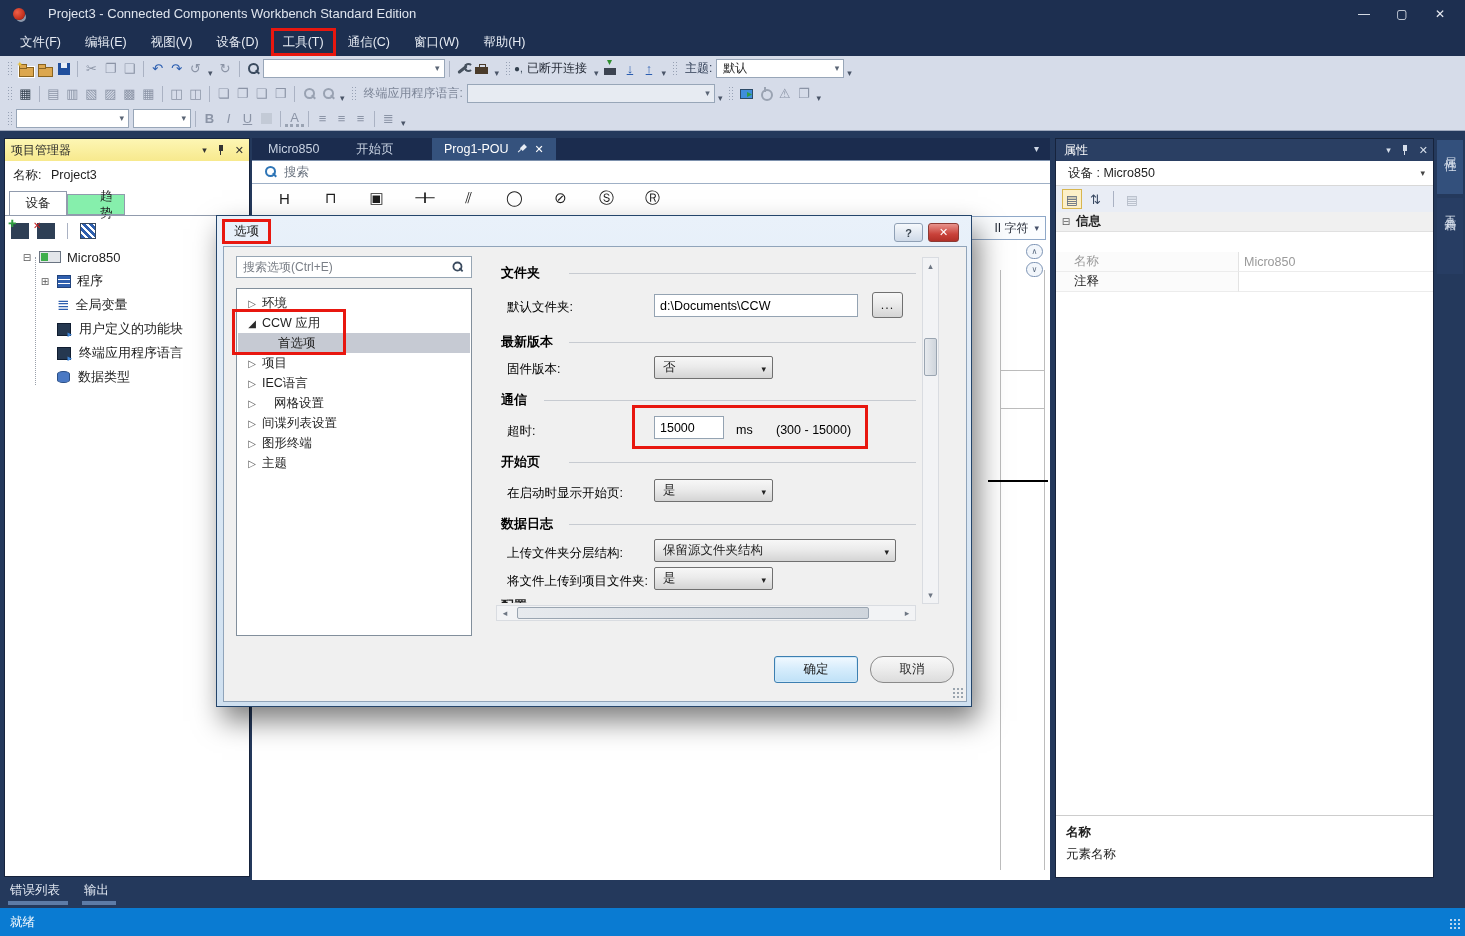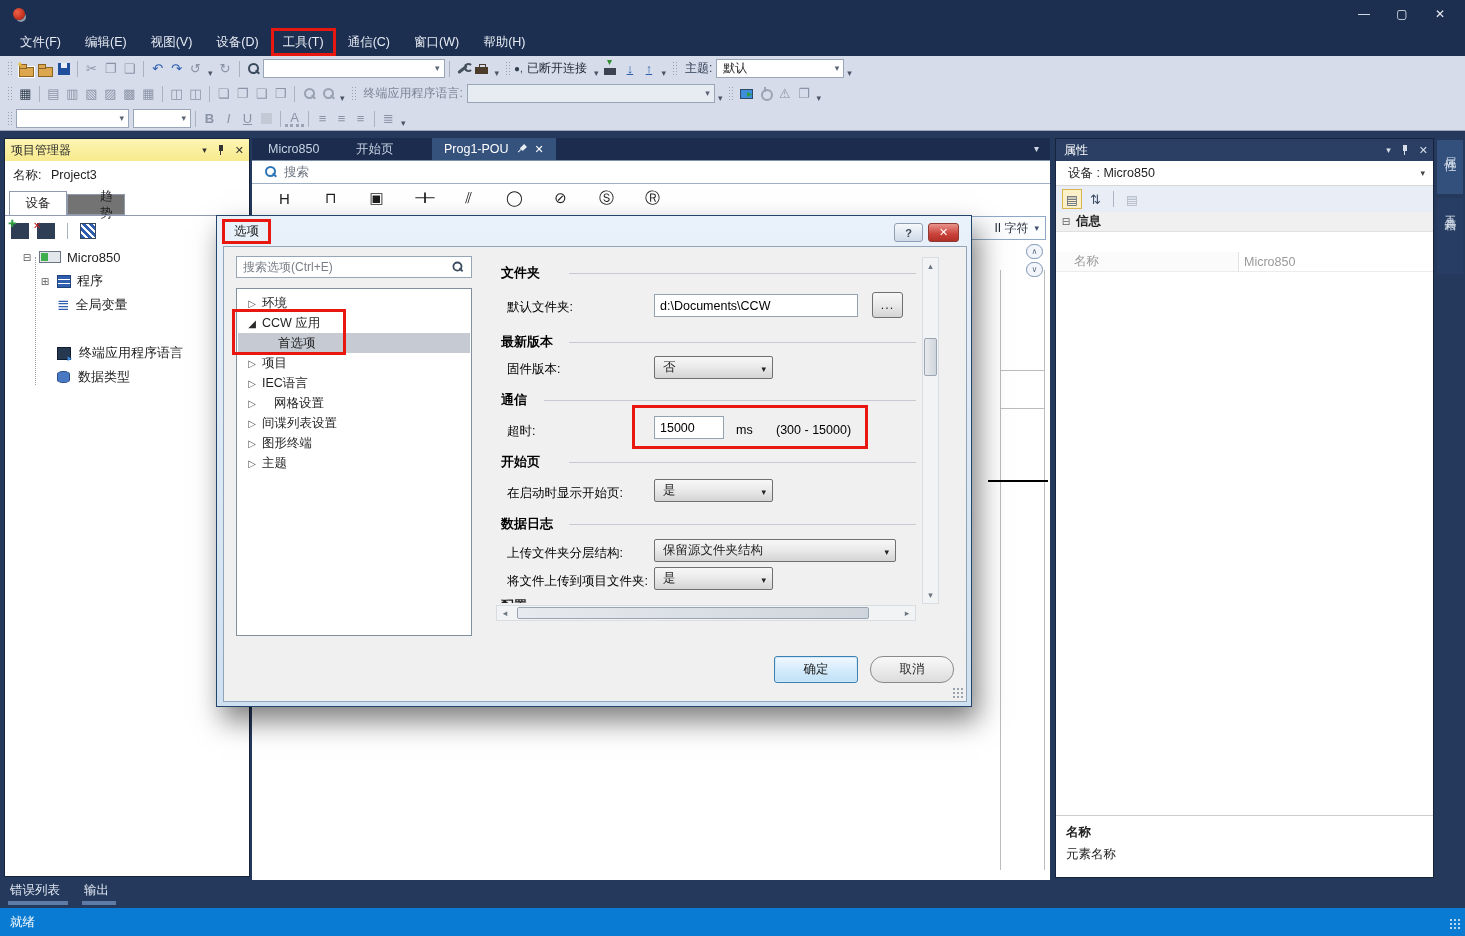--- a/index.html
+++ b/index.html
@@ -99,20 +99,21 @@
   .dtree-row { position:absolute; left:1px; width:232px; height:20px; display:flex; align-items:center; font-size:12.5px; }
   .sb { background:#f2f3f5; border:1px solid #d9dce1; position:absolute; }
   .sb-arr { color:#6d7683; font-size:9px; display:flex; align-items:center; justify-content:center; }
   .sb-thumb { background:linear-gradient(90deg,#e7eaee,#cfd5dc); border:1px solid #9aa5b1; border-radius:2px; position:absolute; }
 </style>
 </head>
 <body>
 
 <div class="abs" id="titlebar">
   <div class="abs" style="left:13px;top:8px;width:12px;height:12px;border-radius:50%;background:radial-gradient(circle at 35% 35%,#f06048,#a81505);box-shadow:2px 3px 0 -1px #8d99ab;"></div>
+  <div class="abs" style="left:48px;top:6px;font-size:13px;color:#dfe5ee;">Project3 - Connected Components Workbench Standard Edition</div>
   <div class="abs" style="right:10px;top:4px;display:flex;gap:8px;">
     <div class="win-btn">—</div>
     <div class="win-btn">▢</div>
     <div class="win-btn">✕</div>
   </div>
 </div>
 
 <div class="abs" id="menubar">
   <div class="menu-item">文件(F)</div>
   <div class="menu-item">编辑(E)</div>
@@ -260,21 +261,21 @@
       <span style="font-size:11px;">✕</span>
     </span>
   </div>
   <div class="abs" style="left:8px;top:28px;font-size:12.5px;">
     <span>名称:</span>
     <span style="margin-left:6px;">Project3</span>
   </div>
   <div class="abs" style="left:4px;top:52px;width:58px;height:24px;background:#fff;border:1px solid #919bad;border-bottom:none;display:flex;align-items:center;justify-content:center;font-size:12.5px;z-index:2;">
       <span>设备</span>
     </div>
-  <div class="abs" style="left:62px;top:55px;width:58px;height:21px;background:#737373;border:1px solid #919bad;display:flex;align-items:center;justify-content:center;font-size:12.5px;padding-left:32px;">
+  <div class="abs" style="left:62px;top:55px;width:58px;height:21px;background:#86efac;border:1px solid #919bad;display:flex;align-items:center;justify-content:center;font-size:12.5px;padding-left:32px;">
       <span>趋势</span>
     </div>
   <div class="abs" style="left:0;top:76px;width:100%;height:1px;background:#919bad;"></div>
   <div class="abs" style="left:6px;top:80px;height:24px;display:flex;align-items:center;gap:8px;">
     <span style="position:relative;width:18px;height:16px;background:#2e3f55;">
         <span style="position:absolute;left:-3px;top:-5px;color:#2f9e3f;font-weight:bold;font-size:10px;">✚</span>
       </span>
     <span style="position:relative;width:18px;height:16px;background:#2e3f55;">
         <span style="position:absolute;left:-4px;top:-3px;color:#c62121;font-weight:bold;font-size:10px;">✕</span>
       </span>
@@ -288,20 +289,24 @@
     <span>Micro850</span>
   </div>
   <div class="tree-row" style="top:130px;padding-left:34px;">
     <span class="exp">⊞</span>
     <span class="ti-prog" style="margin:0 6px;"></span>
     <span>程序</span>
   </div>
   <div class="tree-row" style="top:154px;padding-left:52px;">
     <span style="color:#2f5fae;font-size:15px;margin-right:6px;">≣</span>
     <span>全局变量</span>
+  </div>
+  <div class="tree-row" style="top:178px;padding-left:52px;">
+    <span class="ti-dark" style="margin-right:8px;"></span>
+    <span>用户定义的功能块</span>
   </div>
   <div class="tree-row" style="top:202px;padding-left:52px;">
     <span class="ti-dark" style="margin-right:8px;"></span>
     <span>终端应用程序语言</span>
   </div>
   <div class="tree-row" style="top:226px;padding-left:52px;">
     <span class="ti-cyl" style="margin-right:8px;"></span>
     <span>数据类型</span>
   </div>
 </div>
@@ -373,20 +378,24 @@
     <span style="color:#aeb6c2;">▤</span>
   </div>
   <div class="pg-row" style="top:73px;background:#f0f0f0;align-items:center;padding-left:4px;border-bottom:1px solid #e0e0e0;">
     <span class="exp">⊟</span>
     <span style="font-weight:bold;margin-left:4px;">信息</span>
   </div>
   <div class="pg-row" style="top:113px;color:#9a9a9a;">
     <span class="pg-label">名称</span>
     <span class="pg-value">Micro850</span>
   </div>
+  <div class="pg-row" style="top:133px;">
+    <span class="pg-label">注释</span>
+    <span class="pg-value"></span>
+  </div>
   <div class="abs" style="left:0;top:676px;width:100%;height:62px;border-top:1px solid #cdcdcd;background:#fff;padding:8px 10px;">
     <div style="font-weight:bold;">名称</div>
     <div style="margin-top:5px;">元素名称</div>
   </div>
 </div>
 
 <div class="side-tab" style="top:140px;height:54px;background:#33507c;">
     <span>属性</span>
   </div>
 <div class="side-tab" style="top:198px;height:76px;background:#273d63;">

